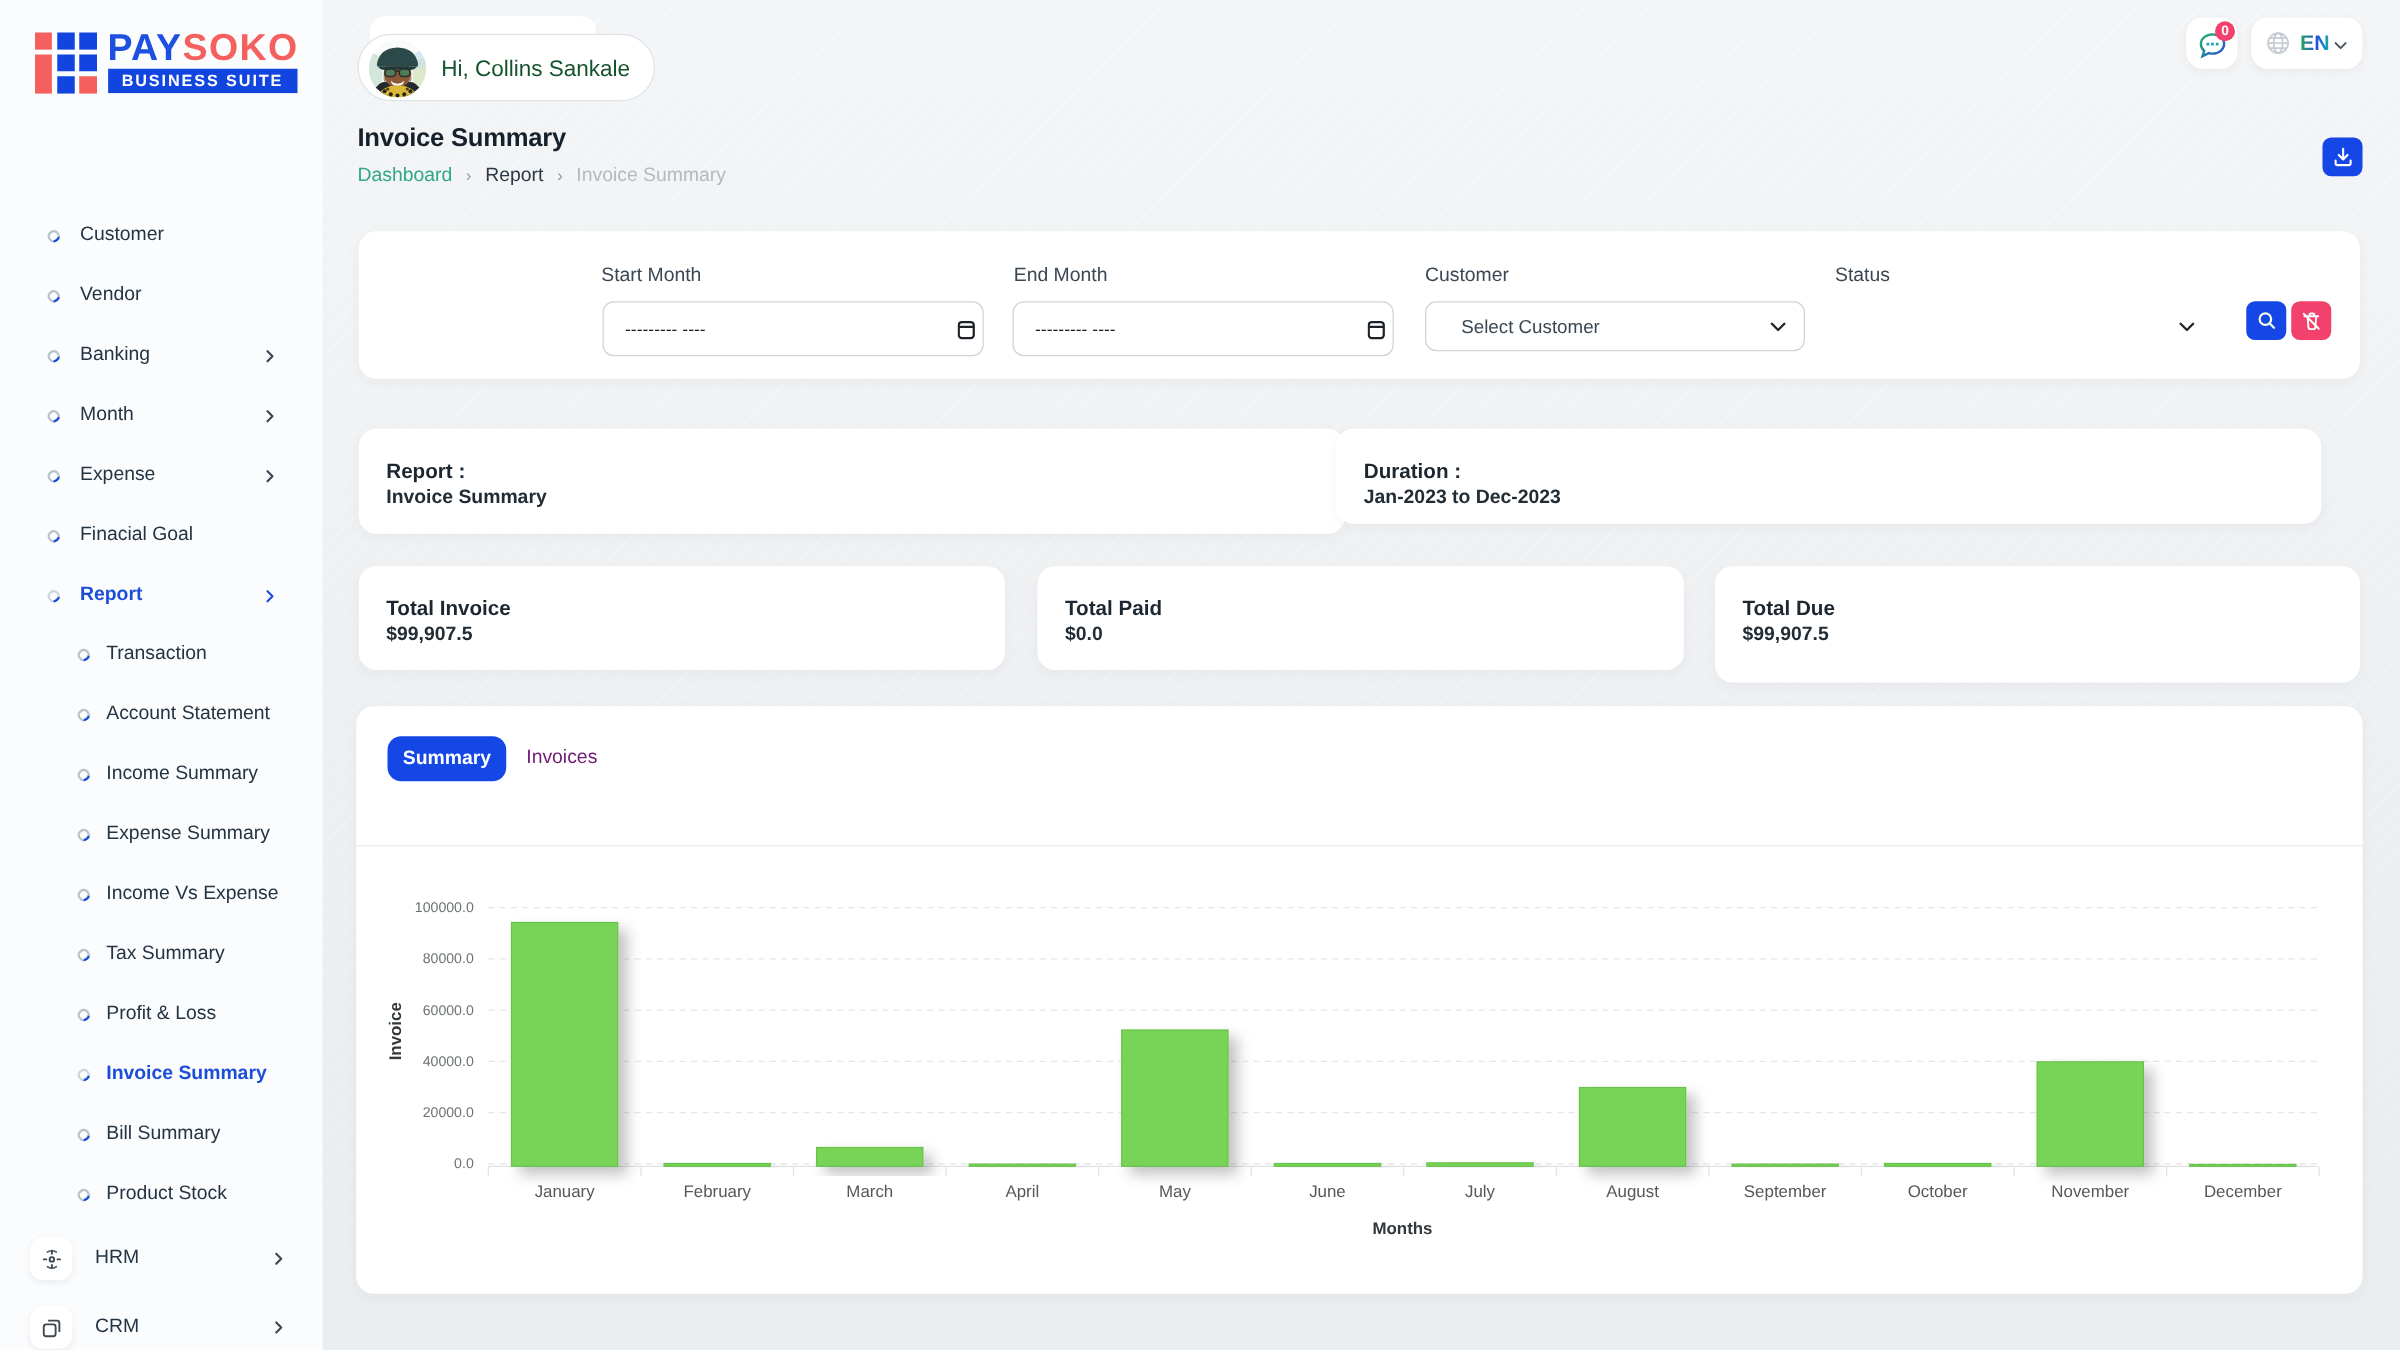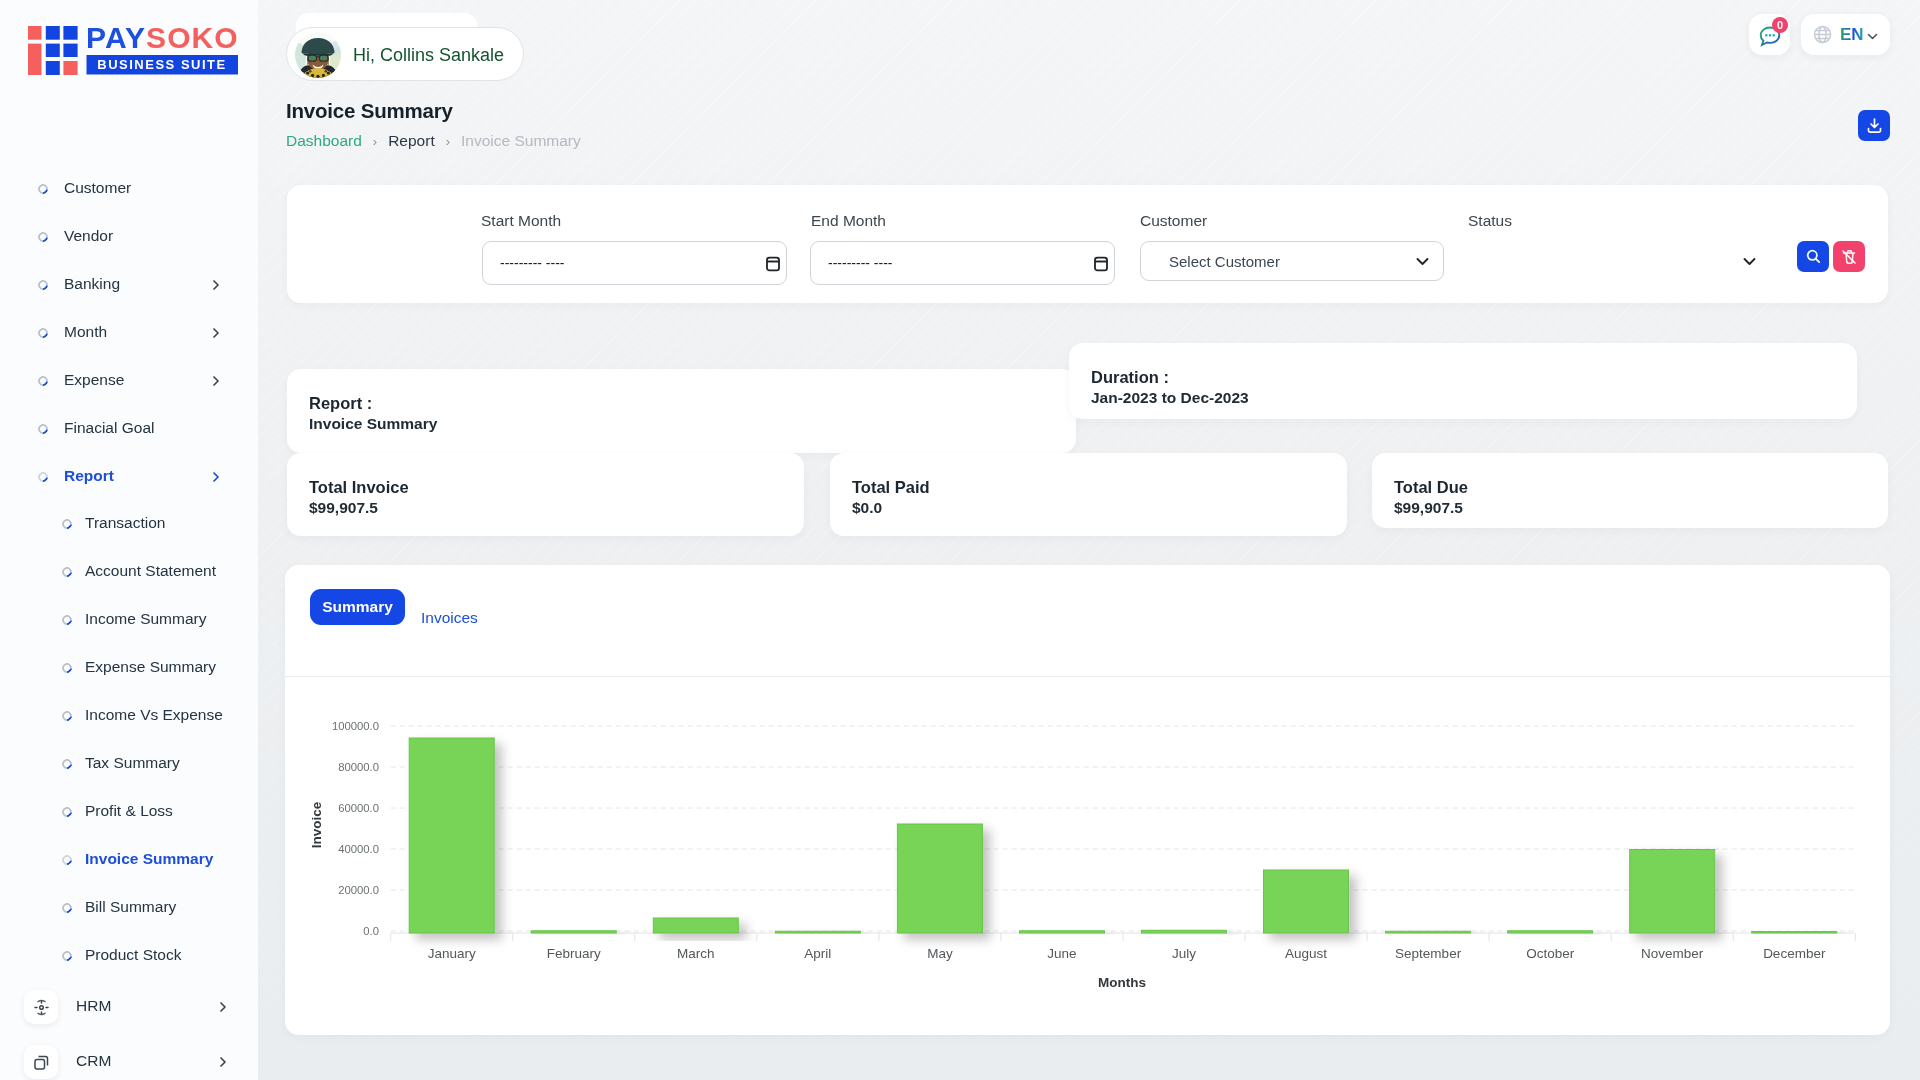--- a/index.html
+++ b/index.html
@@ -58,21 +58,21 @@
   .selchev { position:absolute; pointer-events:none; }
   .sqbtn { position:absolute; top:56px; width:32px; height:31px; border-radius:7px; display:flex; align-items:center; justify-content:center; }
 
   
   .icard .t1 { position:absolute; left:22px; top:25px; font-size:16.5px; font-weight:bold; color:#1d2731; }
   .icard .t2 { position:absolute; left:22px; top:45.5px; font-size:15.5px; font-weight:bold; color:#222c35; }
 
   
   .ccard { left:285px; top:565px; width:1605px; height:470px; }
   .tab-on { position:absolute; left:25px; top:23.5px; width:95px; height:36px; background:#1447e6; border-radius:11px; color:#fff; font-size:15.5px; font-weight:600; display:flex; align-items:center; justify-content:center; }
-  .tab-off { position:absolute; left:136px; top:44px; font-size:15.5px; color:#1d4ed8; }
+  .tab-off { position:absolute; left:136px; top:32px; font-size:15.5px; color:#701a75; }
   .cdiv { position:absolute; left:0; top:111px; width:1605px; height:1px; background:#e9ecef; }
 </style>
 </head>
 <body>
 
 <div class="sidebar">
   <div class="logo">
     <svg width="212" height="50" viewBox="0 0 212 50">
       <rect x="0" y="1" width="13.5" height="13.7" fill="#f5605f"></rect>
       <rect x="0" y="18.6" width="13.5" height="31.4" fill="#f5605f"></rect>
@@ -302,37 +302,37 @@
   </div>
   <div class="sqbtn" style="left:1546px;background:#f1416c;">
     <svg width="16" height="16" viewBox="0 0 16 16" fill="none" stroke="#fff" stroke-width="1.5" stroke-linecap="round" stroke-linejoin="round">
       <path d="M2.5 4h2M6.5 4h7M5 4l.8 9.2a1.3 1.3 0 0 0 1.3 1.1h2.8a1.3 1.3 0 0 0 1.3-1.1L12 4"></path>
       <path d="M6.5 4V2.8A1 1 0 0 1 7.5 1.8h2a1 1 0 0 1 1 1V4"></path>
       <path d="M2 2l12 12"></path>
     </svg>
   </div>
 </div>
 
-<div class="card icard" style="left:287px;top:343px;width:789px;height:84px;margin-top:26px;">
+<div class="card icard" style="left:287px;top:343px;width:789px;height:84px;">
   <div class="t1">Report :</div>
     <div class="t2">Invoice Summary</div>
 </div>
 <div class="card icard" style="left:1069px;top:343px;width:788px;height:76px;text-align:right;">
   <div class="t1">Duration :</div>
     <div class="t2">Jan-2023 to Dec-2023</div>
 </div>
 <div class="card icard" style="left:287px;top:453px;width:517px;height:83px;">
   <div class="t1">Total Invoice</div>
     <div class="t2">$99,907.5</div>
 </div>
 <div class="card icard" style="left:830px;top:453px;width:517px;height:83px;">
   <div class="t1">Total Paid</div>
     <div class="t2">$0.0</div>
 </div>
-<div class="card icard" style="left:1372px;top:453px;width:516px;height:75px;text-align:right;">
+<div class="card icard" style="left:1372px;top:453px;width:516px;height:93px;text-align:right;">
   <div class="t1">Total Due</div>
     <div class="t2">$99,907.5</div>
 </div>
 
 <div class="card ccard">
   <div class="tab-on">Summary</div>
   <div class="tab-off">Invoices</div>
   <div class="cdiv"></div>
   <div id="chart" style="position:absolute;left:0;top:102px;width:1605px;height:360px;"><svg width="1605" height="360" viewBox="0 0 1605 360">
         <defs>

